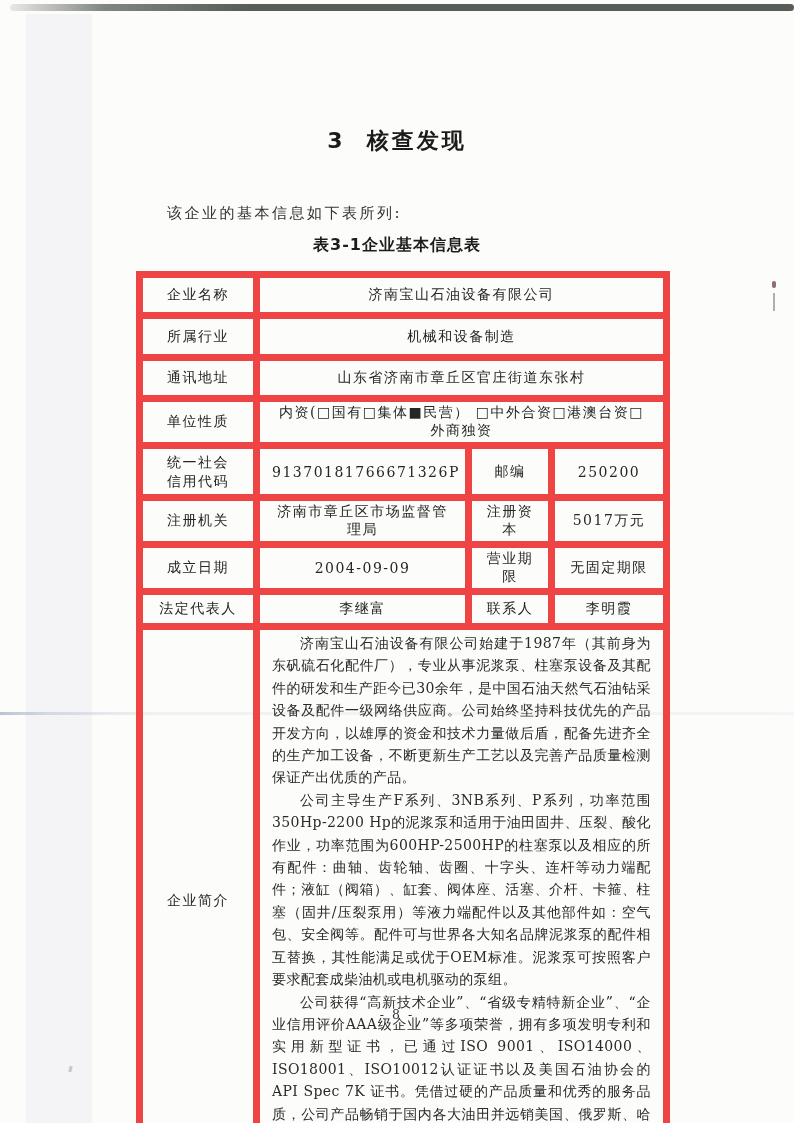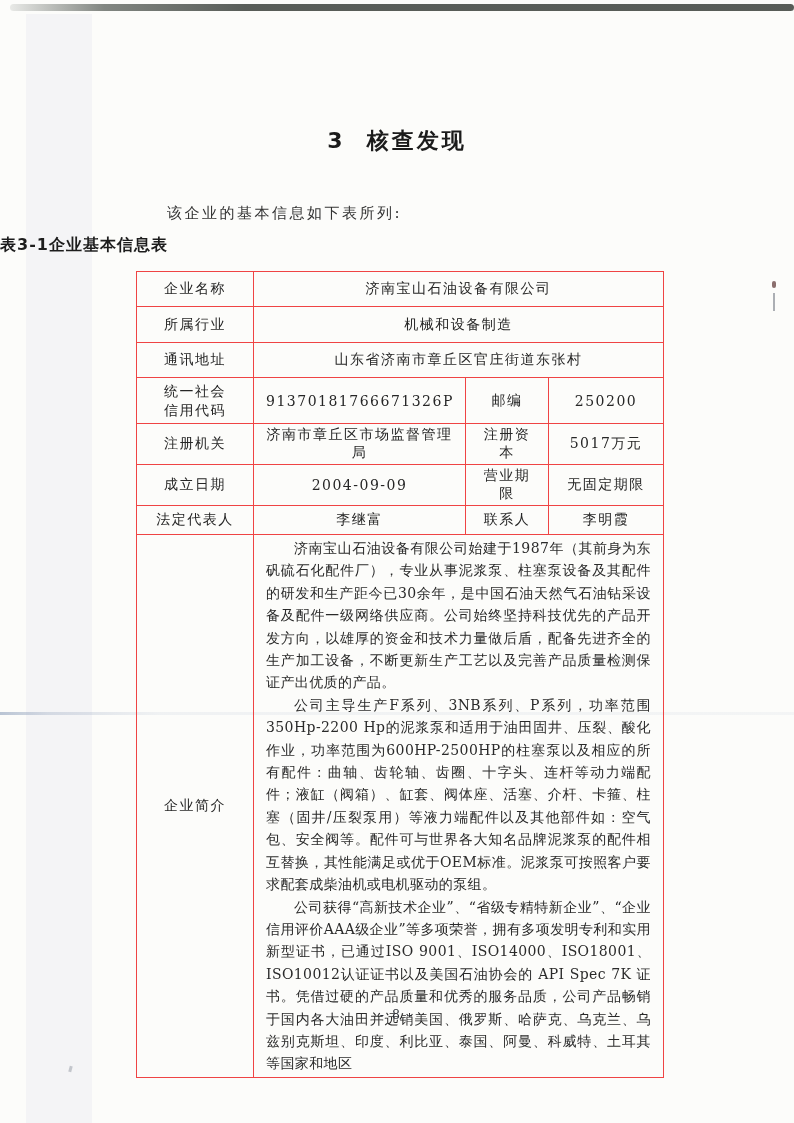--- a/index.html
+++ b/index.html
@@ -47,31 +47,31 @@
   .section-heading{
     position:absolute;top:169px;left:137px;
     font-family:"DejaVu Sans","Liberation Sans",sans-serif;
     font-weight:700;font-size:17px;letter-spacing:1px;color:#1d1d1d;
   }
   .intro-text{
     position:absolute;top:204px;left:167px;
     font-size:15px;letter-spacing:2.5px;color:#333;
   }
   .table-caption{
-    position:absolute;top:235px;left:0;width:100%;
+    position:absolute;top:235px;left:0;width:100%;text-align:center;
     font-family:"DejaVu Sans","Liberation Sans",sans-serif;
     font-weight:700;font-size:16px;letter-spacing:1px;color:#1d1d1d;
   }
   
   .tbl-wrap{position:absolute;top:271px;left:136px;width:527px;}
   table.info{
     border-collapse:collapse;width:527px;table-layout:fixed;
   }
   table.info td{
-    border:1px solid #ef4444;
+    border:7px solid #ef4444;
     font-size:14px;letter-spacing:1.5px;color:#262626;
     text-align:center;vertical-align:middle;
     padding:2px 12px;overflow:hidden;
   }
   tr.r1 td{height:30px;} tr.r2 td{height:31px;} tr.r3 td{height:30px;}
   tr.r4 td{height:25px;} tr.r5 td{height:41px;} tr.r6 td{height:31px;}
   tr.r7 td{height:31px;} tr.r8 td{height:24px;margin-left:48px;}
   td.unit-nature{letter-spacing:0.5px;}
   .lbl-narrow{display:inline-block;max-width:68px;line-height:19px;}
   td.profile-label{
@@ -121,20 +121,24 @@
           <td colspan="3">济南宝山石油设备有限公司</td>
         </tr>
         <tr class="r2">
           <td>所属行业</td>
           <td colspan="3">机械和设备制造</td>
         </tr>
         <tr class="r3">
           <td>通讯地址</td>
           <td colspan="3">山东省济南市章丘区官庄街道东张村</td>
         </tr>
+        <tr class="r4">
+          <td>单位性质</td>
+          <td colspan="3" class="unit-nature">内资(□国有□集体■民营） □中外合资□港澳台资□外商独资</td>
+        </tr>
         <tr class="r5">
           <td><span class="lbl-narrow">统一社会信用代码</span></td>
           <td>91370181766671326P</td>
           <td>邮编</td>
           <td>250200</td>
         </tr>
         <tr class="r6">
           <td>注册机关</td>
           <td>济南市章丘区市场监督管理局</td>
           <td>注册资本</td>

